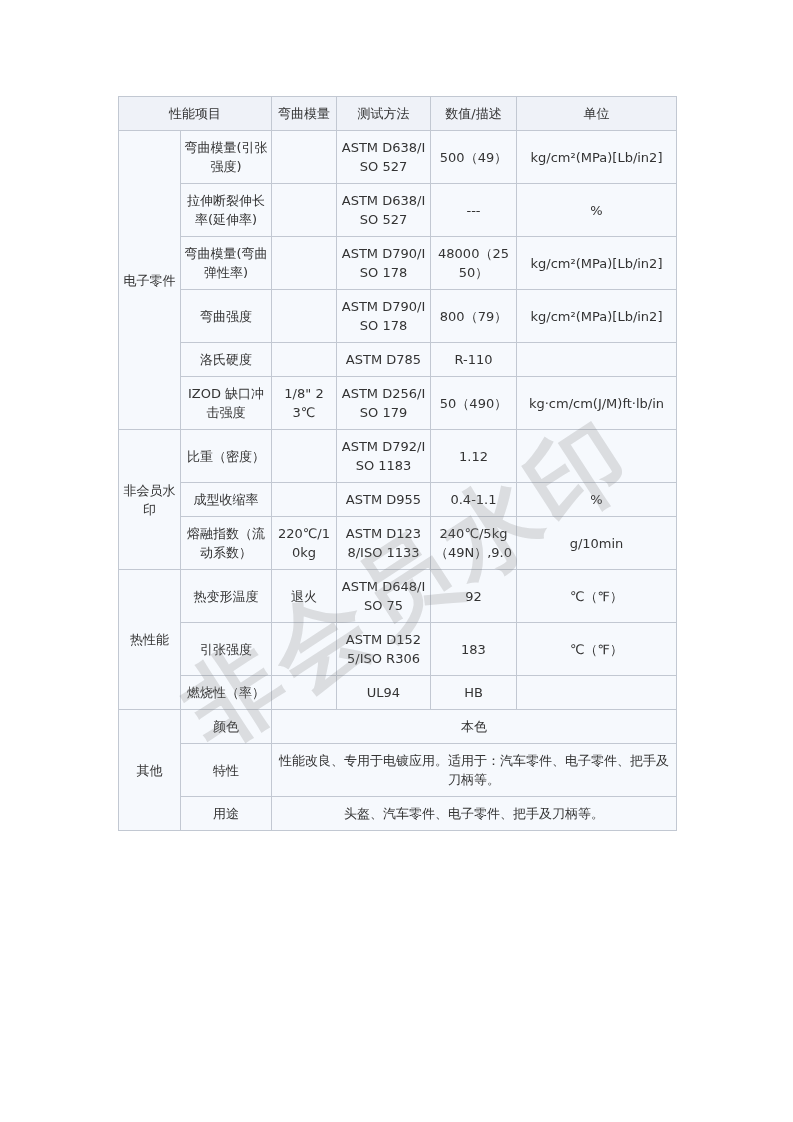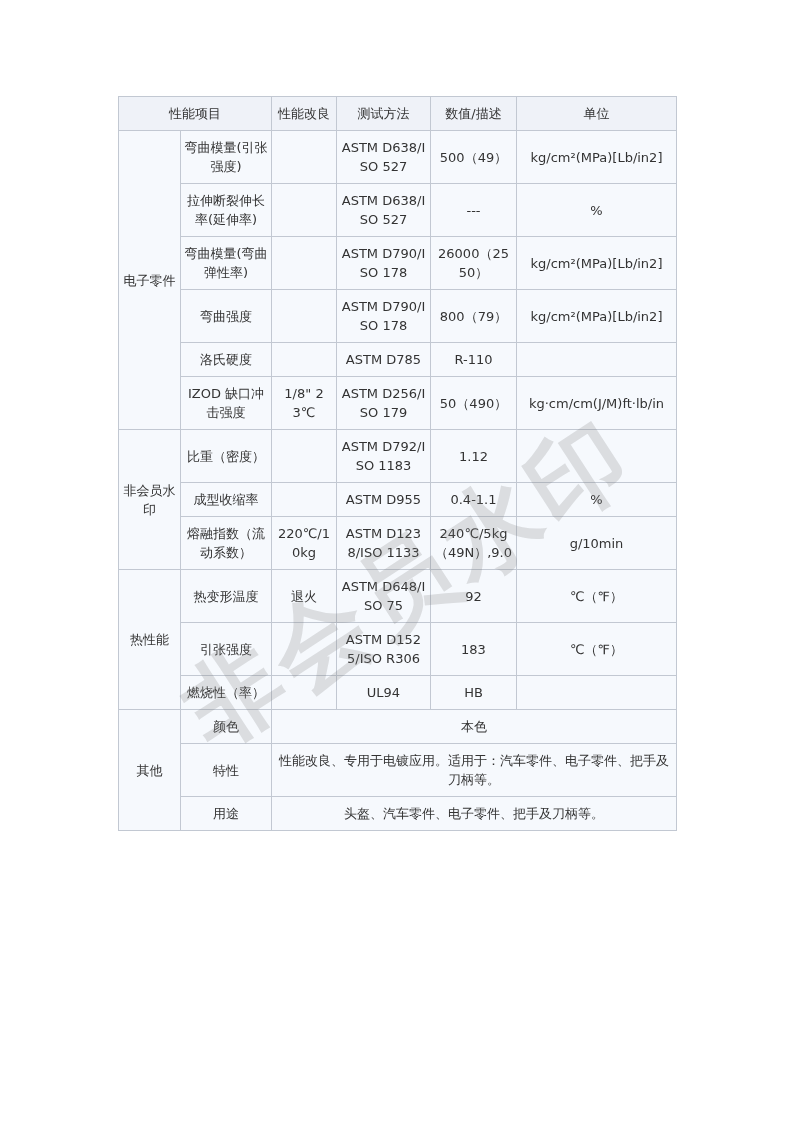--- a/index.html
+++ b/index.html
@@ -72,21 +72,21 @@
       <col style="width:62px">
       <col style="width:91px">
       <col style="width:65px">
       <col style="width:94px">
       <col style="width:86px">
       <col style="width:160px">
     </colgroup>
     <thead>
       <tr class="h34">
         <th colspan="2">性能项目</th>
-        <th>性能改良</th>
+        <th>弯曲模量</th>
         <th>测试方法</th>
         <th>数值/描述</th>
         <th>单位</th>
       </tr>
     </thead>
     <tbody>
 
       <tr class="h53">
         <td class="group" rowspan="6">电子零件</td>
         <td>弯曲模量(引张强度)</td>
@@ -99,21 +99,21 @@
         <td>拉伸断裂伸长率(延伸率)</td>
         <td></td>
         <td>ASTM D638/ISO 527</td>
         <td>---</td>
         <td>%</td>
       </tr>
       <tr class="h53">
         <td>弯曲模量(弯曲弹性率)</td>
         <td></td>
         <td>ASTM D790/ISO 178</td>
-        <td>26000（2550）</td>
+        <td>48000（2550）</td>
         <td>kg/cm²(MPa)[Lb/in2]</td>
       </tr>
       <tr class="h53">
         <td>弯曲强度</td>
         <td></td>
         <td>ASTM D790/ISO 178</td>
         <td>800（79）</td>
         <td>kg/cm²(MPa)[Lb/in2]</td>
       </tr>
       <tr class="h34">

